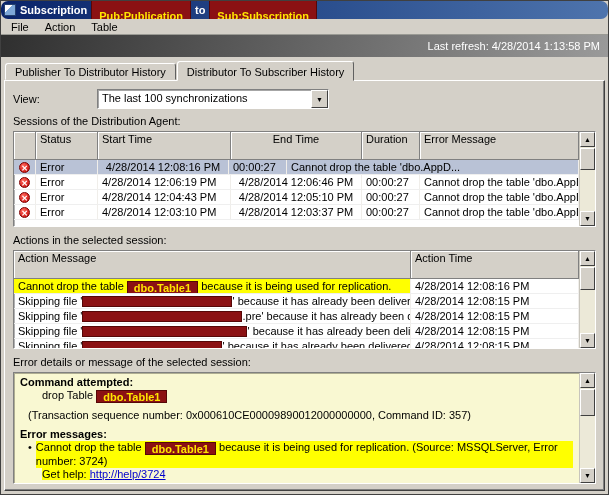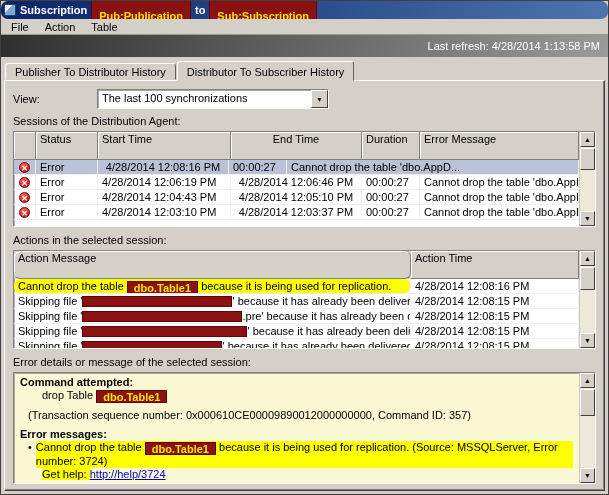--- a/index.html
+++ b/index.html
@@ -73,21 +73,21 @@
     box-shadow: inset 1px 1px 0 #ffffff; }
   .lv-row { display:flex; height:15px; line-height:15px; border-bottom:1px solid #efefef; }
   .lv-row.selected { background:#b9c2d6; }
   .cell { padding:0 4px; white-space:nowrap; overflow:hidden; border-right:1px solid #f0eeea; }
   .c0 { width:22px; flex:0 0 22px; display:flex; align-items:center; justify-content:center; }
   .c1 { width:62px; flex:0 0 62px; }
   .c2 { width:133px; flex:0 0 133px; }
   .c3 { width:131px; flex:0 0 131px;text-align:center; }
   .c4 { width:58px; flex:0 0 58px; }
   .c5 { flex:1; }
-  .a0 { flex:1;border-radius:6px; }
+  .a0 { flex:1; }
   .a1 { width:168px; flex:0 0 168px; }
   .hl-cell { background:#ffff00; }
   .err-icon { width:11px; height:11px; border-radius:50%;
     background:radial-gradient(circle at 35% 30%, #ff6a5e, #c40000);
     color:#fff; font-size:8px; line-height:11px; text-align:center; font-weight:bold;
     border:1px solid #7d0000; }
   .rb { display:inline-block; height:11px; vertical-align:-2px; padding:0; }
   .rb1 { width:150px; } .rb2 { width:160px; } .rb3 { width:165px; } .rb4 { width:140px; }
   .msg-redact { padding:0 6px; height:13px; display:inline-block; line-height:12px; vertical-align:-2px; }
 

